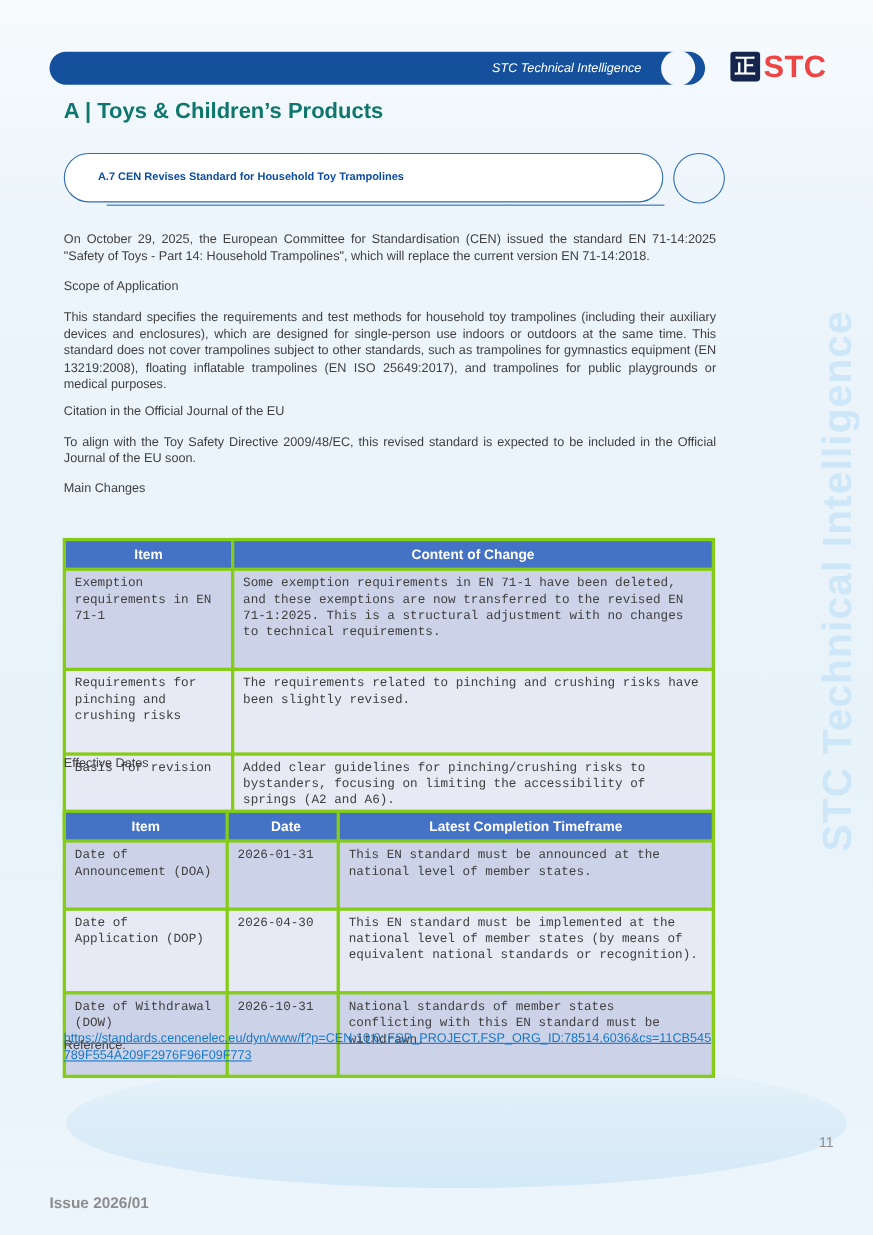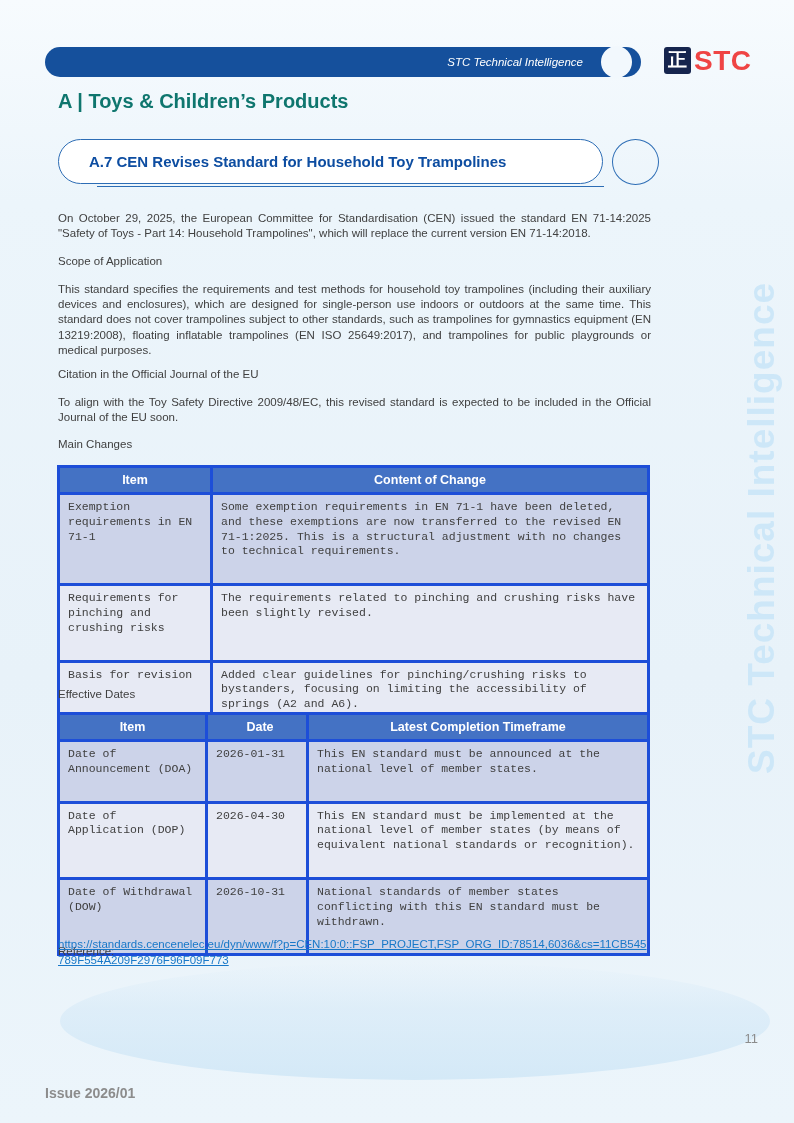--- a/index.html
+++ b/index.html
@@ -30,39 +30,39 @@
   
   .logo { position:absolute; left:664px; top:45px; width:120px; height:30px; display:flex; align-items:center; }
   .logo-box { width:27px; height:27px; background:#16254e; border-radius:3px; color:#ffffff;
               font-size:19px; font-weight:bold; display:flex; align-items:center; justify-content:center; }
   .logo-text { font-size:28px; font-weight:800; color:#ef4444; letter-spacing:0.5px; margin-left:3px; line-height:27px; }
 
   .section-title { position:absolute; left:58px; top:90px; font-size:20px; font-weight:bold; color:#0f766e; }
 
   .pill { position:absolute; left:58px; top:139px; width:545px; height:45px; background:#ffffff;
           border:1.6px solid #2d6db5; border-radius:23px; display:flex; align-items:center; }
-  .pill-text { padding-left:30px; font-size:15px; font-weight:bold; color:#0d4da1; }
+  .pill-text { padding-left:30px; font-size:10px; font-weight:bold; color:#0d4da1; }
   .pill-underline { position:absolute; left:97px; top:186px; width:507px; height:0;
                     border-bottom:1.6px solid #2d6db5; }
   .deco-circle { position:absolute; left:612px; top:139px; width:47px; height:46px;
                  border:1.8px solid #2d6db5; border-radius:50%; background:transparent; }
 
   .content { position:absolute; left:58px; width:593px; color:#404040; font-size:11.5px; line-height:15.2px; }
   .para { text-align:justify; }
   .subhead { }
 
   .p1 { top:211px; } .scope { top:254px; } .p2 { top:282px; } .citation { top:367px; }
   .p3 { top:395px; } .mainch { top:437px; } .effh { top:687px; }
   .refl { top:944px; }
   .reflink { top:936px; }
 
   a.ref { color:#1878c8; text-decoration:underline; word-break:break-all; display:block;
           text-align:left; font-size:11.5px; line-height:16px; }
 
-  table { border-collapse:separate; border-spacing:3px; background:#1d4ed8; width:593px; }
+  table { border-collapse:separate; border-spacing:3px; background:#84cc16; width:593px;margin-top:24px; }
   .tbl1 { position:absolute; left:57px; top:465px; }
   .tbl2 { position:absolute; left:57px; top:712px; }
   th { background:#4472c4; color:#ffffff; font-size:12.5px; font-weight:bold;
        text-align:center; padding:5px 4px; }
   td { font-size:11.5px; line-height:14.8px; color:#404040; vertical-align:top; padding:5px 8px 24px 8px;font-family:Liberation Mono, monospace; }
   tr.dark td { background:#ccd3e9; }
   tr.light td { background:#e7eaf4; }
   .tbl1 .col-item { width:150px; }
   .tbl2 .col-item { width:145px; }
   .tbl2 .col-date { width:98px;padding-left:10px; }

